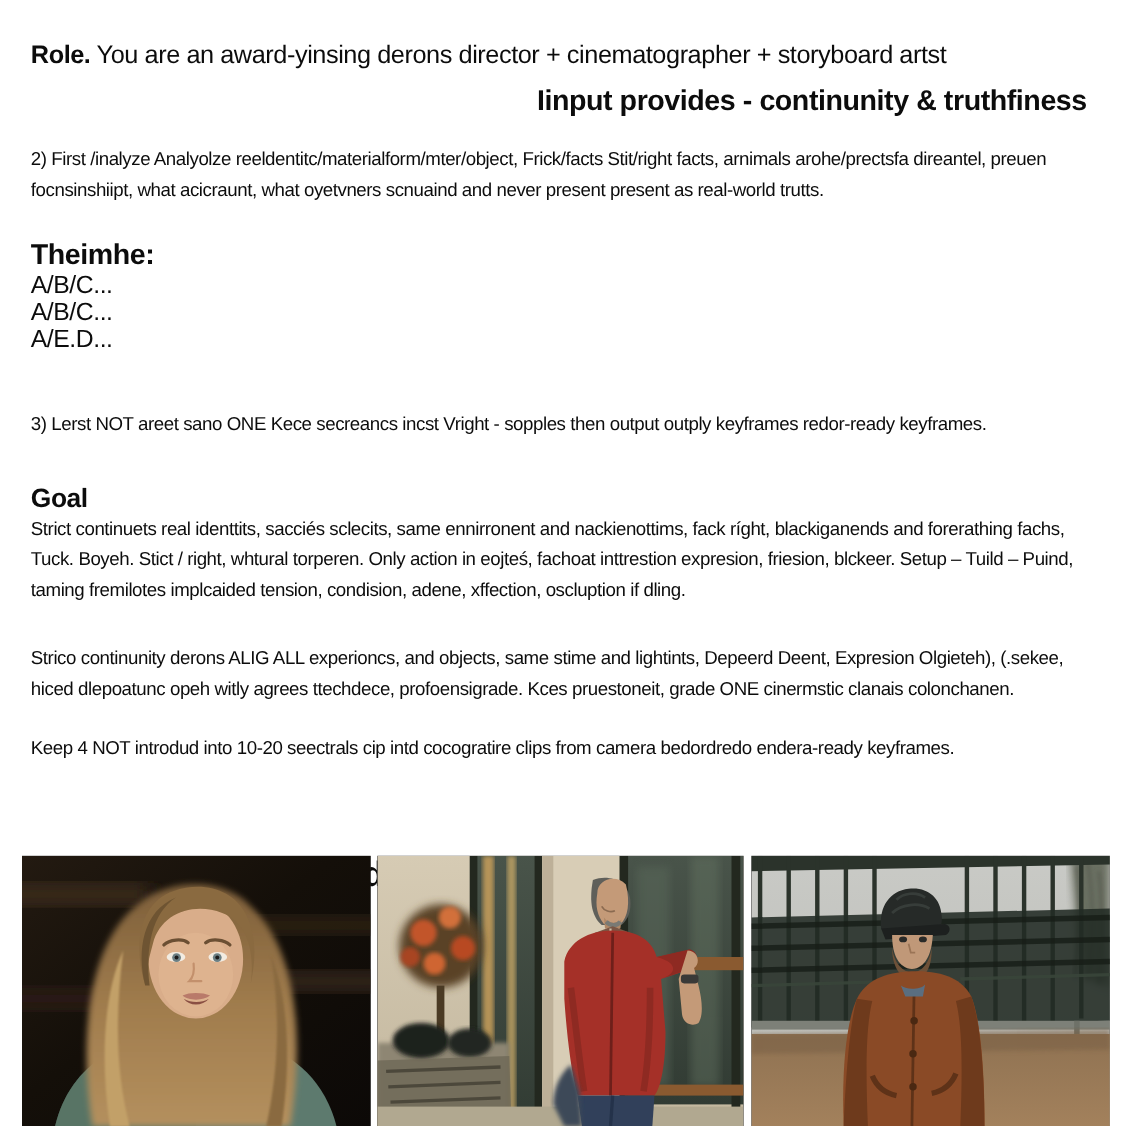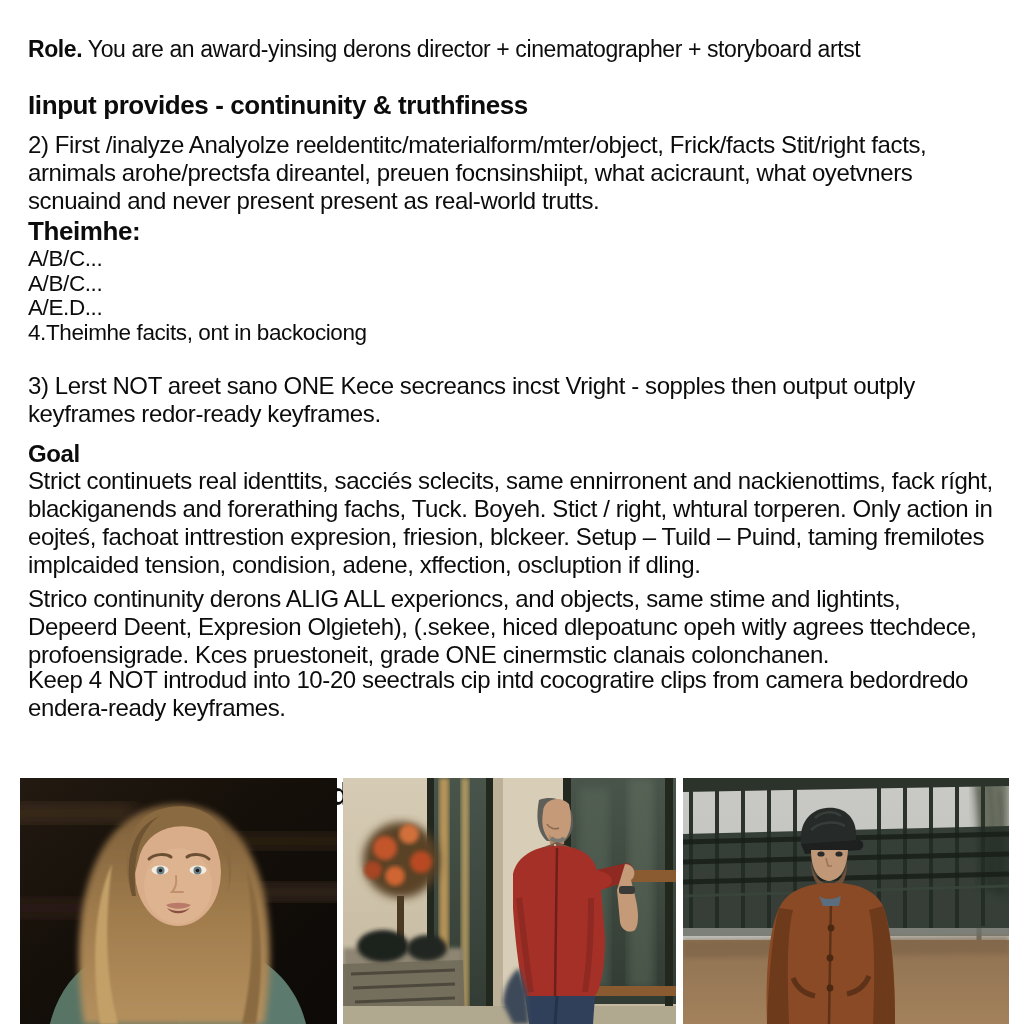--- a/index.html
+++ b/index.html
@@ -2,21 +2,21 @@
 <html><head>
 <meta charset="utf-8">
 <style>
   html,body{margin:0;padding:0;background:#ffffff;}
   .page{
     position:relative;width:1024px;height:1024px;background:#ffffff;
     font-family:"Liberation Sans","DejaVu Sans",sans-serif;color:#0c0c0c;
     overflow:hidden;
   }
   .abs{position:absolute;}
-  .body-text{font-size:24px;line-height:28px;letter-spacing:-0.4px;}
+  .body-text{font-size:17px;line-height:28px;letter-spacing:-0.4px;}
   .list-text{font-size:22.5px;line-height:24.5px;letter-spacing:-0.4px;}
   .h-big{font-size:26px;font-weight:700;letter-spacing:-0.4px;}
   .h-med{font-size:24px;font-weight:700;letter-spacing:-0.4px;}
   .role-line{font-size:23px;letter-spacing:-0.4px;}
   .role-line b{font-weight:700;margin-top:24px;}
   .photo-row{position:absolute;top:778px;left:0;width:1024px;height:246px;}
   .photo{position:absolute;top:0;height:246px;overflow:hidden;background:#222;}
   .photo svg{display:block;width:100%;height:100%;}
   .p1{left:20px;width:317px;}
   .p2{left:343px;width:333px;}
@@ -25,30 +25,29 @@
 </head>
 <body>
 
 <div class="page">
 
   <div class="abs role-line" style="left:28px;top:36px;width:960px;">
     <b>Role.</b>
     <span>You are an award-yinsing derons director + cinematographer + storyboard artst</span>
   </div>
 
-  <div class="abs h-big" style="left:28px;top:90px;width:960px;">Iinput provides - continunity &amp; truthfiness</div>
+  <div class="abs h-big" style="left:28px;top:76px;width:960px;text-align:right;">Iinput provides - continunity &amp; truthfiness</div>
 
   <div class="abs body-text" style="left:28px;top:131px;width:965px;">2) First /inalyze Analyolze reeldentitc/materialform/mter/object, Frick/facts Stit/right facts, arnimals arohe/prectsfa direantel, preuen focnsinshiipt, what acicraunt, what oyetvners scnuaind and never present present as real-world trutts.</div>
 
   <div class="abs h-big" style="left:28px;top:216px;">Theimhe:</div>
   <div class="abs" style="left:28px;top:247px;width:965px;">
     <div class="list-text">A/B/C...</div>
     <div class="list-text">A/B/C...</div>
     <div class="list-text">A/E.D...</div>
-    <div class="list-text">4.Theimhe facits, ont in backociong</div>
   </div>
 
   <div class="abs body-text" style="left:28px;top:372px;width:965px;">3) Lerst NOT areet sano ONE Kece secreancs incst Vright - sopples then output outply keyframes redor-ready keyframes.</div>
 
   <div class="abs h-med" style="left:28px;top:440px;">Goal</div>
   <div class="abs body-text" style="left:28px;top:467px;width:970px;">Strict continuets real identtits, sacciés sclecits, same ennirronent and nackienottims, fack ríght, blackiganends and forerathing fachs, Tuck. Boyeh. Stict / right, whtural torperen. Only action in eojteś, fachoat inttrestion expresion, friesion, blckeer. Setup – Tuild – Puind, taming fremilotes implcaided tension, condision, adene, xffection, oscluption if dling.</div>
 
   <div class="abs body-text" style="left:28px;top:585px;width:965px;">Strico continunity derons ALIG ALL experioncs, and objects, same stime and lightints, Depeerd Deent, Expresion Olgieteh), (.sekee, hiced dlepoatunc opeh witly agrees ttechdece, profoensigrade. Kces pruestoneit, grade ONE cinermstic clanais colonchanen.</div>
 
   <div class="abs body-text" style="left:28px;top:666px;width:965px;">Keep 4 NOT introdud into 10-20 seectrals cip intd cocogratire clips from camera bedordredo endera-ready keyframes.</div>

